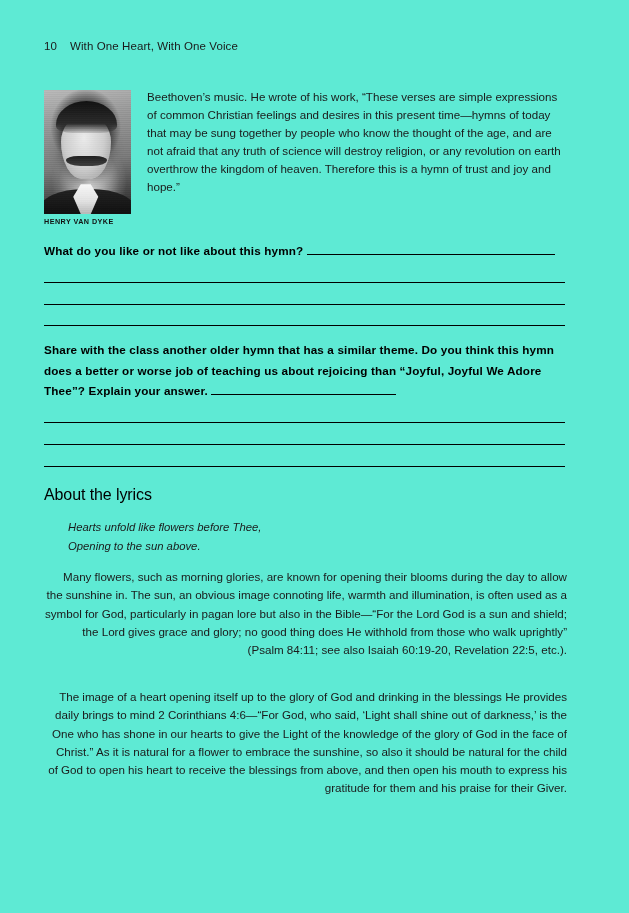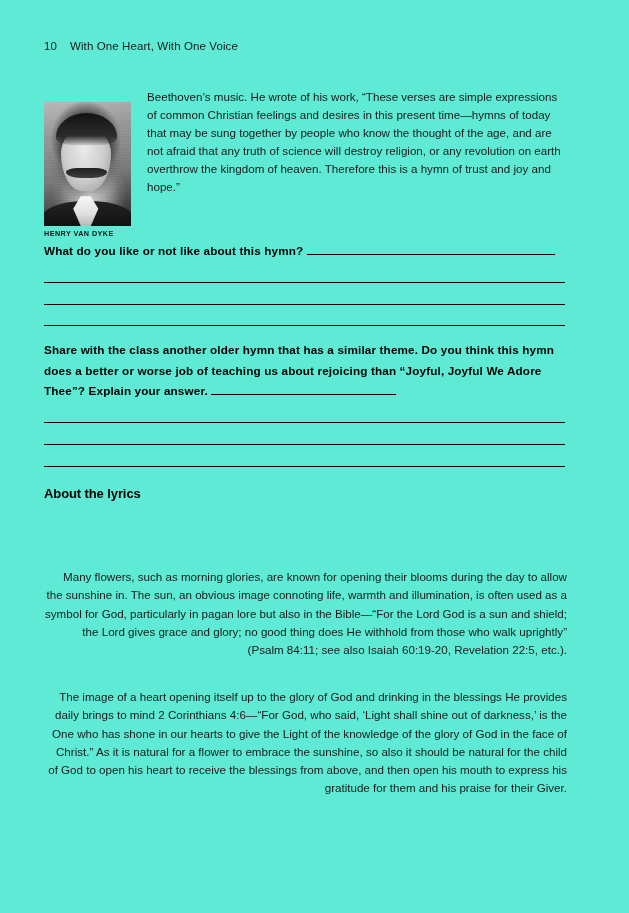--- a/index.html
+++ b/index.html
@@ -40,21 +40,21 @@
   
   .intro {
     position: absolute;
     left: 44px;
     top: 88px;
     width: 521px;
   }
   .figure {
     float: left;
     width: 87px;
-    margin: 14px 16px 4px 0;
+    margin: 2px 16px 4px 0;
   }
   .photo {
     width: 87px;
     height: 124px;
     position: relative;
     overflow: hidden;
     background: #6f6c68;
     filter: grayscale(100%) contrast(108%);
   }
   
@@ -158,22 +158,22 @@
   .rule {
     border-bottom: 1.2px solid #000;
     height: 20.6px;
     width: 100%;
   }
 
   
   .section-heading {
     position: absolute;
     left: 44px;
-    font-size: 13px;
-    font-weight: 700;
+    font-size: 16px;
+    font-weight: 400;
     letter-spacing: -.1px;
     color: #000;
   }
 
   
   .lyric {
     position: absolute;
     left: 68px;
     width: 480px;
     font-size: 11.3px;
@@ -234,18 +234,22 @@
       <span>Share with the class another older hymn that has a similar theme. Do you think this hymn does a better or worse job of teaching us about rejoicing than “Joyful, Joyful We Adore Thee”? Explain your answer.</span>
       <span class="rule-inline" style="width:185px;"></span>
     </div>
     <div class="rule"></div>
     <div class="rule"></div>
     <div class="rule"></div>
   </div>
 
   <div class="section-heading" style="top:486px;">About the lyrics</div>
 
+  <div class="lyric" style="top:518px;">
+    <div>Hearts unfold like flowers before Thee,</div>
+    <div>Opening to the sun above.</div>
+  </div>
 
   <div class="body-para" style="top:568px;">Many flowers, such as morning glories, are known for opening their blooms during the day to allow the sunshine in. The sun, an obvious image connoting life, warmth and illumination, is often used as a symbol for God, particularly in pagan lore but also in the Bible—“For the Lord God is a sun and shield; the Lord gives grace and glory; no good thing does He withhold from those who walk uprightly” (Psalm 84:11; see also Isaiah 60:19-20, Revelation 22:5, etc.).</div>
 
   <div class="body-para" style="top:688px;">The image of a heart opening itself up to the glory of God and drinking in the blessings He provides daily brings to mind 2 Corinthians 4:6—“For God, who said, ‘Light shall shine out of darkness,’ is the One who has shone in our hearts to give the Light of the knowledge of the glory of God in the face of Christ.” As it is natural for a flower to embrace the sunshine, so also it should be natural for the child of God to open his heart to receive the blessings from above, and then open his mouth to express his gratitude for them and his praise for their Giver.</div>
 
 </div>
 
 </body></html>

